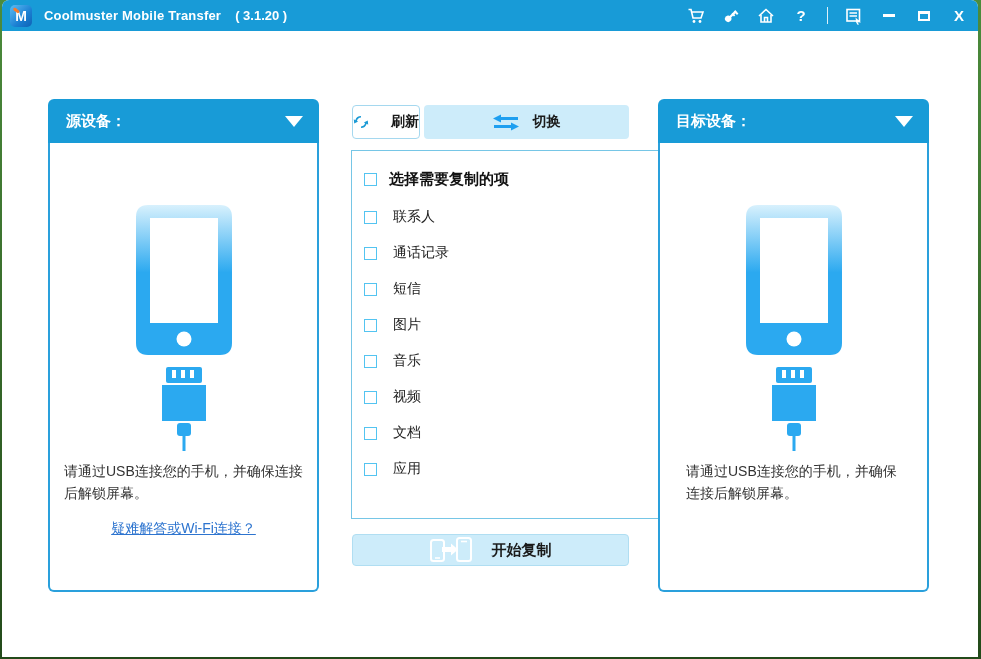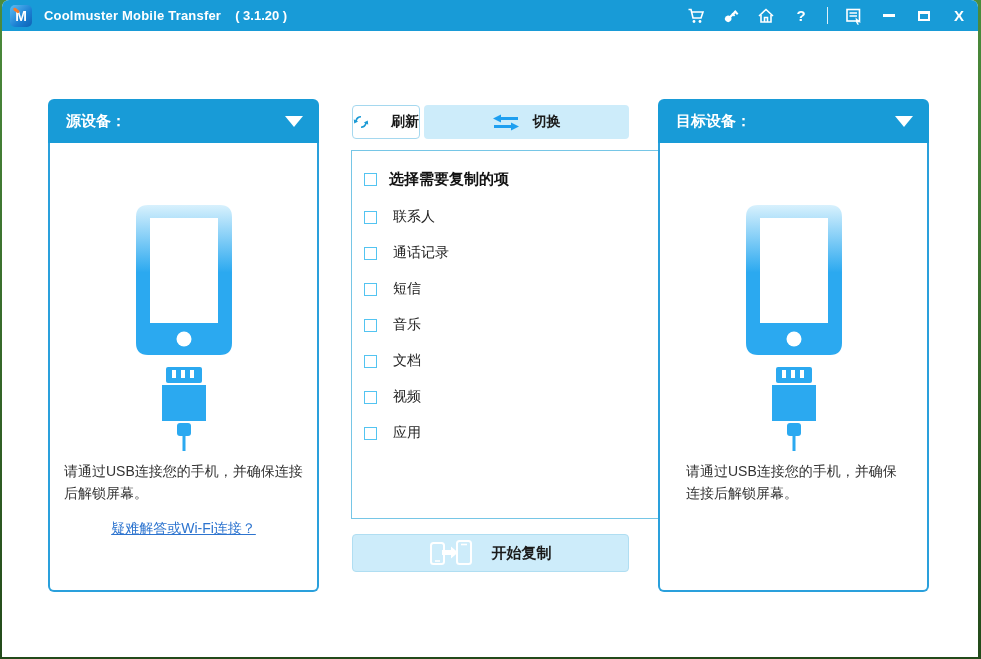--- a/index.html
+++ b/index.html
@@ -138,21 +138,21 @@
   .check-row.header-row { height: 32px; margin-bottom: 4px; }
   .checkbox {
     width: 13px; height: 13px;
     border: 1px solid #53c4f1;
     background: #fff;
     flex: 0 0 auto;
   }
   .check-label { margin-left: 16px; font-size: 14px; color: #222; }
   .header-row .check-label { font-weight: bold; font-size: 15px; color: #111; margin-left: 12px; }
   .start-btn {
-    left: 350px; top: 503px; width: 277px; height: 38px;
+    left: 350px; top: 503px; width: 277px; height: 32px;
     background: #cdecfa;
     border: 1px solid #b0def2;
     gap: 20px;
     font-size: 15px;
   }
 
   .icon-svg { display: block; }
 </style>
 </head>
 <body>
@@ -281,34 +281,38 @@
           <div class="check-row">
             <span class="checkbox"></span>
             <span class="check-label">通话记录</span>
           </div>
 
           <div class="check-row">
             <span class="checkbox"></span>
             <span class="check-label">短信</span>
           </div>
 
+          <div class="check-row">
+            <span class="checkbox"></span>
+            <span class="check-label">图片</span>
+          </div>
 
           <div class="check-row">
             <span class="checkbox"></span>
             <span class="check-label">音乐</span>
           </div>
 
           <div class="check-row">
             <span class="checkbox"></span>
+            <span class="check-label">视频</span>
+          </div>
+
+          <div class="check-row">
+            <span class="checkbox"></span>
             <span class="check-label">文档</span>
-          </div>
-
-          <div class="check-row">
-            <span class="checkbox"></span>
-            <span class="check-label">视频</span>
           </div>
 
           <div class="check-row">
             <span class="checkbox"></span>
             <span class="check-label">应用</span>
           </div>
         </div>
     </div>
 
     <div class="btn start-btn">

